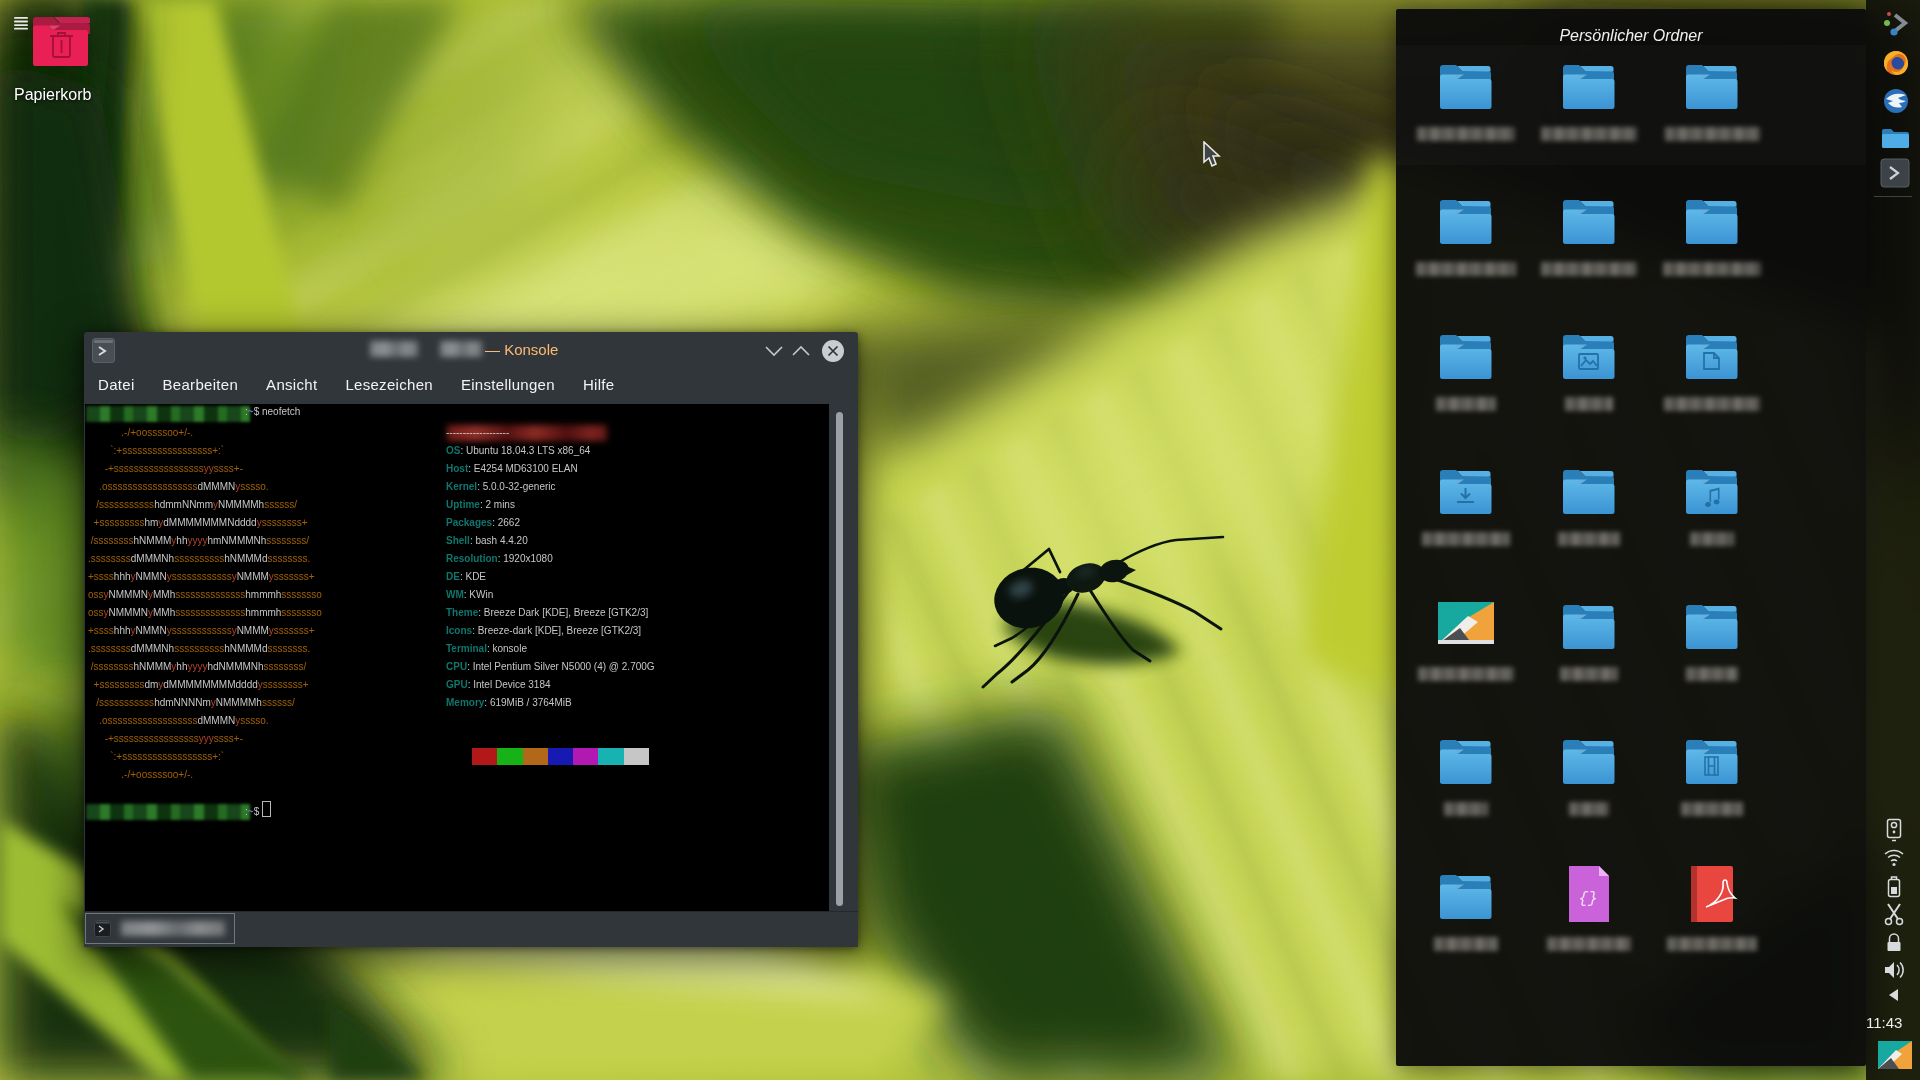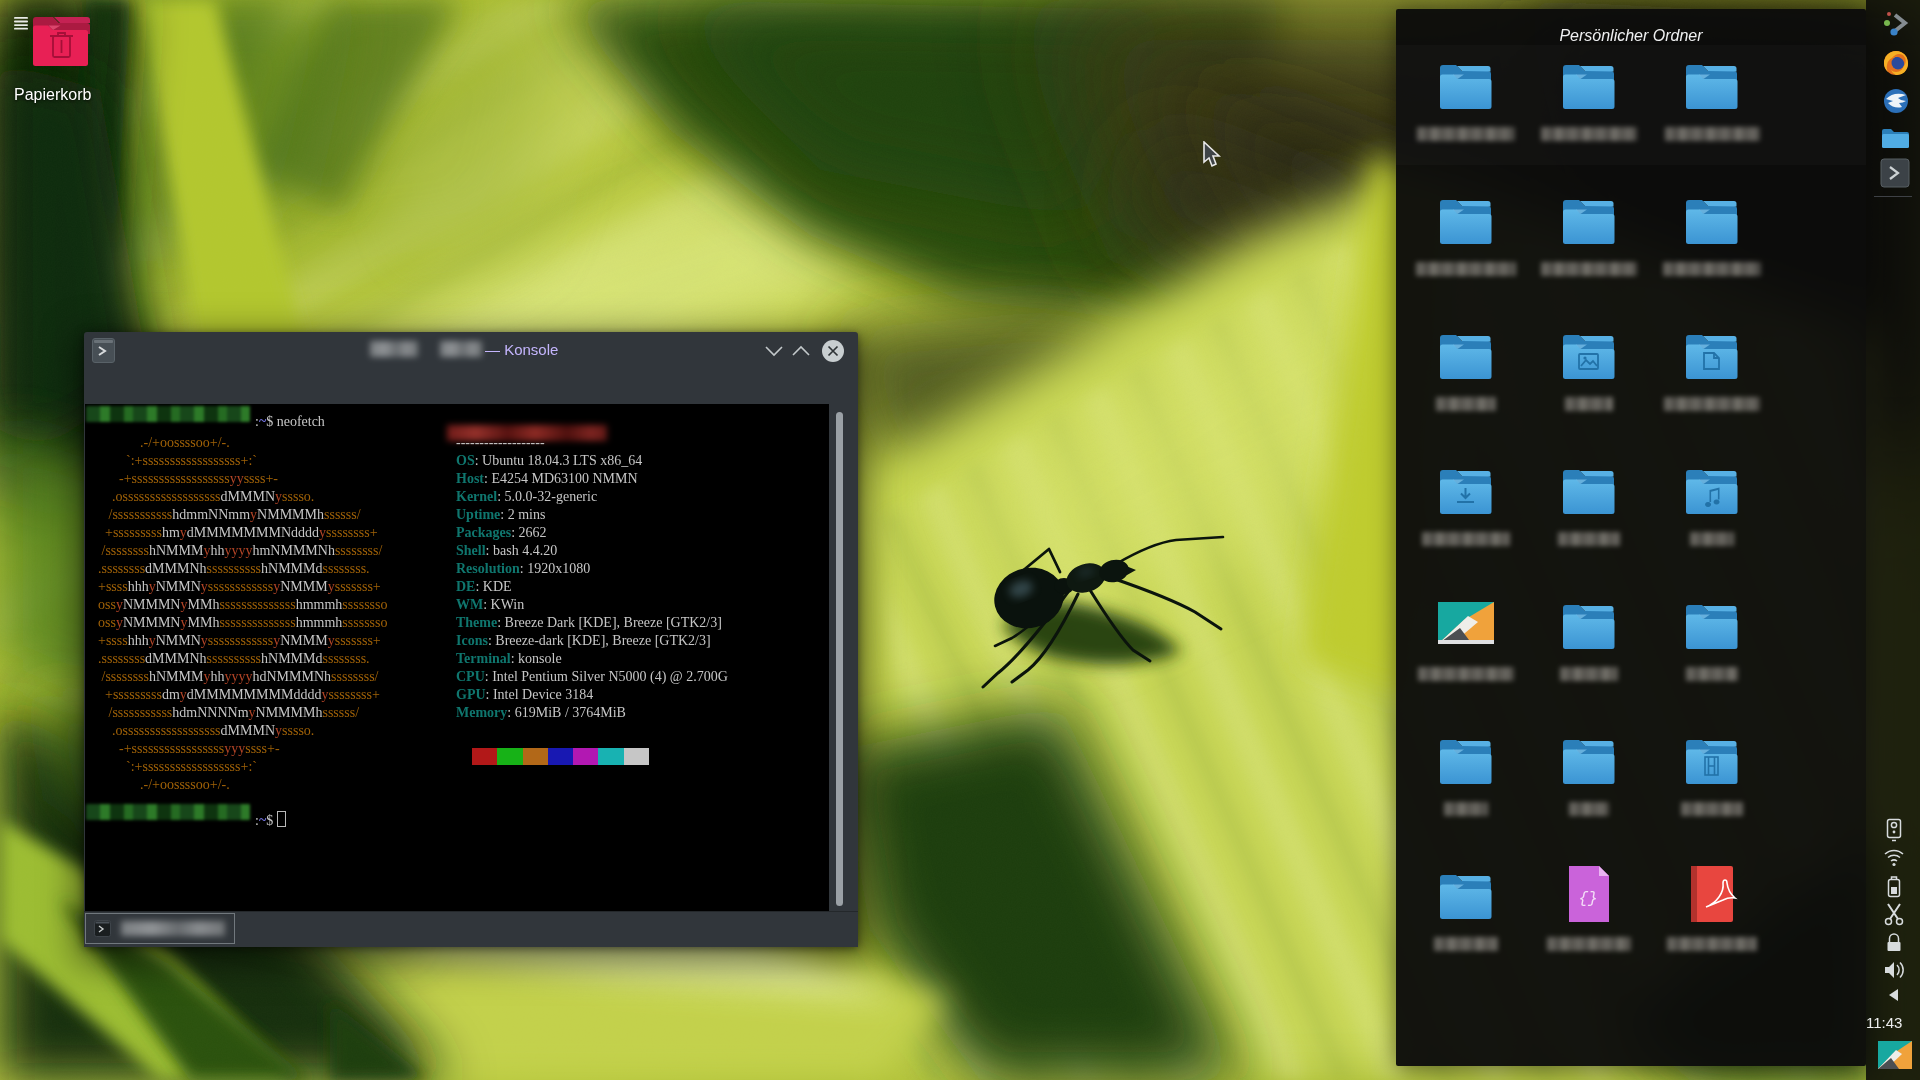--- a/index.html
+++ b/index.html
@@ -1,26 +1,26 @@
 <!DOCTYPE html>
 <html><head><meta charset="utf-8"><style>
 html,body{margin:0;padding:0;width:1920px;height:1080px;overflow:hidden;
  font-family:"Liberation Sans",sans-serif;background:#000;}
 #stage{position:relative;width:1920px;height:1080px;overflow:hidden;}
 
 #kwin{position:absolute;left:84px;top:332px;width:774px;height:614px;background:#31363b;
  box-shadow:0 10px 36px 6px rgba(0,0,0,0.55), 0 2px 10px rgba(0,0,0,0.5);border-radius:3px 3px 0 0;}
 #tbar{position:absolute;left:0;top:0;width:100%;height:37px;}
 #kicon{position:absolute;left:8px;top:6px;}
-#ttxt{position:absolute;left:401px;top:9px;font-size:15px;color:#c4b5fd;}
+#ttxt{position:absolute;left:401px;top:9px;font-size:15px;color:#fdba74;}
 #wbtn{position:absolute;right:10px;top:6px;}
 #mbar{position:absolute;left:0;top:37px;width:100%;height:35px;font-size:15px;color:#f2f3f4;}
 #mbar span{display:inline-block;padding:7px 14px 0 14px;letter-spacing:0.3px;}
 #term{position:absolute;left:1px;top:72px;width:744px;height:507px;background:#000;overflow:hidden;}
-.tp{position:absolute;margin:10px;font-family:Liberation Serif, serif;font-size:14px;line-height:18px;
+.tp{position:absolute;margin:0;font-family:Liberation Sans, sans-serif;font-size:10px;line-height:18px;
  color:#c9c9c9;white-space:pre;}
 .tp .r{color:#a16207;font-style:normal}
 .tp .o{color:#b24426;font-style:normal}
 .tp .w{color:#c6c6c6;font-style:normal}
 .tp .rl{color:#0f766e;font-style:normal;font-weight:bold}
 .tp .pn{color:#c6c6c6;font-style:normal}
 .tp .bl{color:#7070d8;font-style:normal;font-weight:bold}
 .tp .cur{display:inline-block;width:7px;height:14px;border:1px solid #b9b9b9;vertical-align:-2px}
 .gbl{position:absolute;width:164px;height:16px;border-radius:1px;
  background:repeating-linear-gradient(90deg,#17471a 0 14px,#2d7a28 14px 24px,#0e340f 24px 38px,#256b22 38px 47px);filter:blur(1.5px);}
@@ -203,20 +203,21 @@
         <div class="blb" style="left:286px;top:9px;width:48px;height:16px"></div>
         <div class="blb" style="left:356px;top:9px;width:42px;height:16px"></div>
         <div id="ttxt">— Konsole</div>
         <svg id="wbtn" width="84" height="26" viewBox="0 0 84 26">
           <path d="M2,9 l8,8 8,-8" stroke="#c3c9cb" stroke-width="1.6" fill="none"></path>
           <path d="M29,17 l8,-8 8,8" stroke="#c3c9cb" stroke-width="1.6" fill="none"></path>
           <circle cx="69" cy="13" r="11" fill="#c8ced0"></circle>
           <path d="M64.5,8.5 l9,9 M73.5,8.5 l-9,9" stroke="#2e3336" stroke-width="1.7"></path>
         </svg>
       </div>
+      <div id="mbar"><span>Datei</span><span>Bearbeiten</span><span>Ansicht</span><span>Lesezeichen</span><span>Einstellungen</span><span>Hilfe</span></div>
       <div id="term">
         <div class="gbl" style="left:1px;top:2px"></div>
         <pre class="tp" style="left:160px;top:-1px"><i class="pn">:</i><i class="bl">~</i><i class="pn">$ neofetch</i></pre>
         <pre class="tp" style="left:3px;top:20px">            <i class="r">.-/+oossssoo+/-.</i>
         <i class="r">`:+ssssssssssssssssss+:`</i>
       <i class="r">-+ssssssssssssssssss</i><i class="o">yy</i><i class="r">ssss+-</i>
     <i class="r">.ossssssssssssssssss</i><i class="w">dMMMN</i><i class="o">y</i><i class="r">sssso.</i>
    <i class="r">/sssssssssss</i><i class="w">hdmmNNmm</i><i class="o">y</i><i class="w">NMMMMh</i><i class="r">ssssss/</i>
   <i class="r">+sssssssss</i><i class="w">hm</i><i class="o">y</i><i class="w">dMMMMMMMNdddd</i><i class="o">y</i><i class="r">ssssssss+</i>
  <i class="r">/ssssssss</i><i class="w">hNMMM</i><i class="o">y</i><i class="w">hh</i><i class="o">yyyy</i><i class="w">hmNMMMNh</i><i class="r">ssssssss/</i>
@@ -229,21 +230,21 @@
  <i class="r">/ssssssss</i><i class="w">hNMMM</i><i class="o">y</i><i class="w">hh</i><i class="o">yyyy</i><i class="w">hdNMMMNh</i><i class="r">ssssssss/</i>
   <i class="r">+sssssssss</i><i class="w">dm</i><i class="o">y</i><i class="w">dMMMMMMMMdddd</i><i class="o">y</i><i class="r">ssssssss+</i>
    <i class="r">/sssssssssss</i><i class="w">hdmNNNNm</i><i class="o">y</i><i class="w">NMMMMh</i><i class="r">ssssss/</i>
     <i class="r">.ossssssssssssssssss</i><i class="w">dMMMN</i><i class="o">y</i><i class="r">sssso.</i>
       <i class="r">-+sssssssssssssssss</i><i class="o">yyy</i><i class="r">ssss+-</i>
         <i class="r">`:+ssssssssssssssssss+:`</i>
             <i class="r">.-/+oossssoo+/-.</i></pre>
         <div class="rbl"></div>
         <pre class="tp" style="left:361px;top:20px"><i class="w">-------------------</i>
 <i class="rl">OS</i><i class="pn">:</i> <i class="w">Ubuntu 18.04.3 LTS x86_64</i>
-<i class="rl">Host</i><i class="pn">:</i> <i class="w">E4254 MD63100 NMMN</i>
+<i class="rl">Host</i><i class="pn">:</i> <i class="w">E4254 MD63100 ELAN</i>
 <i class="rl">Kernel</i><i class="pn">:</i> <i class="w">5.0.0-32-generic</i>
 <i class="rl">Uptime</i><i class="pn">:</i> <i class="w">2 mins</i>
 <i class="rl">Packages</i><i class="pn">:</i> <i class="w">2662</i>
 <i class="rl">Shell</i><i class="pn">:</i> <i class="w">bash 4.4.20</i>
 <i class="rl">Resolution</i><i class="pn">:</i> <i class="w">1920x1080</i>
 <i class="rl">DE</i><i class="pn">:</i> <i class="w">KDE</i>
 <i class="rl">WM</i><i class="pn">:</i> <i class="w">KWin</i>
 <i class="rl">Theme</i><i class="pn">:</i> <i class="w">Breeze Dark [KDE], Breeze [GTK2/3]</i>
 <i class="rl">Icons</i><i class="pn">:</i> <i class="w">Breeze-dark [KDE], Breeze [GTK2/3]</i>
 <i class="rl">Terminal</i><i class="pn">:</i> <i class="w">konsole</i>

